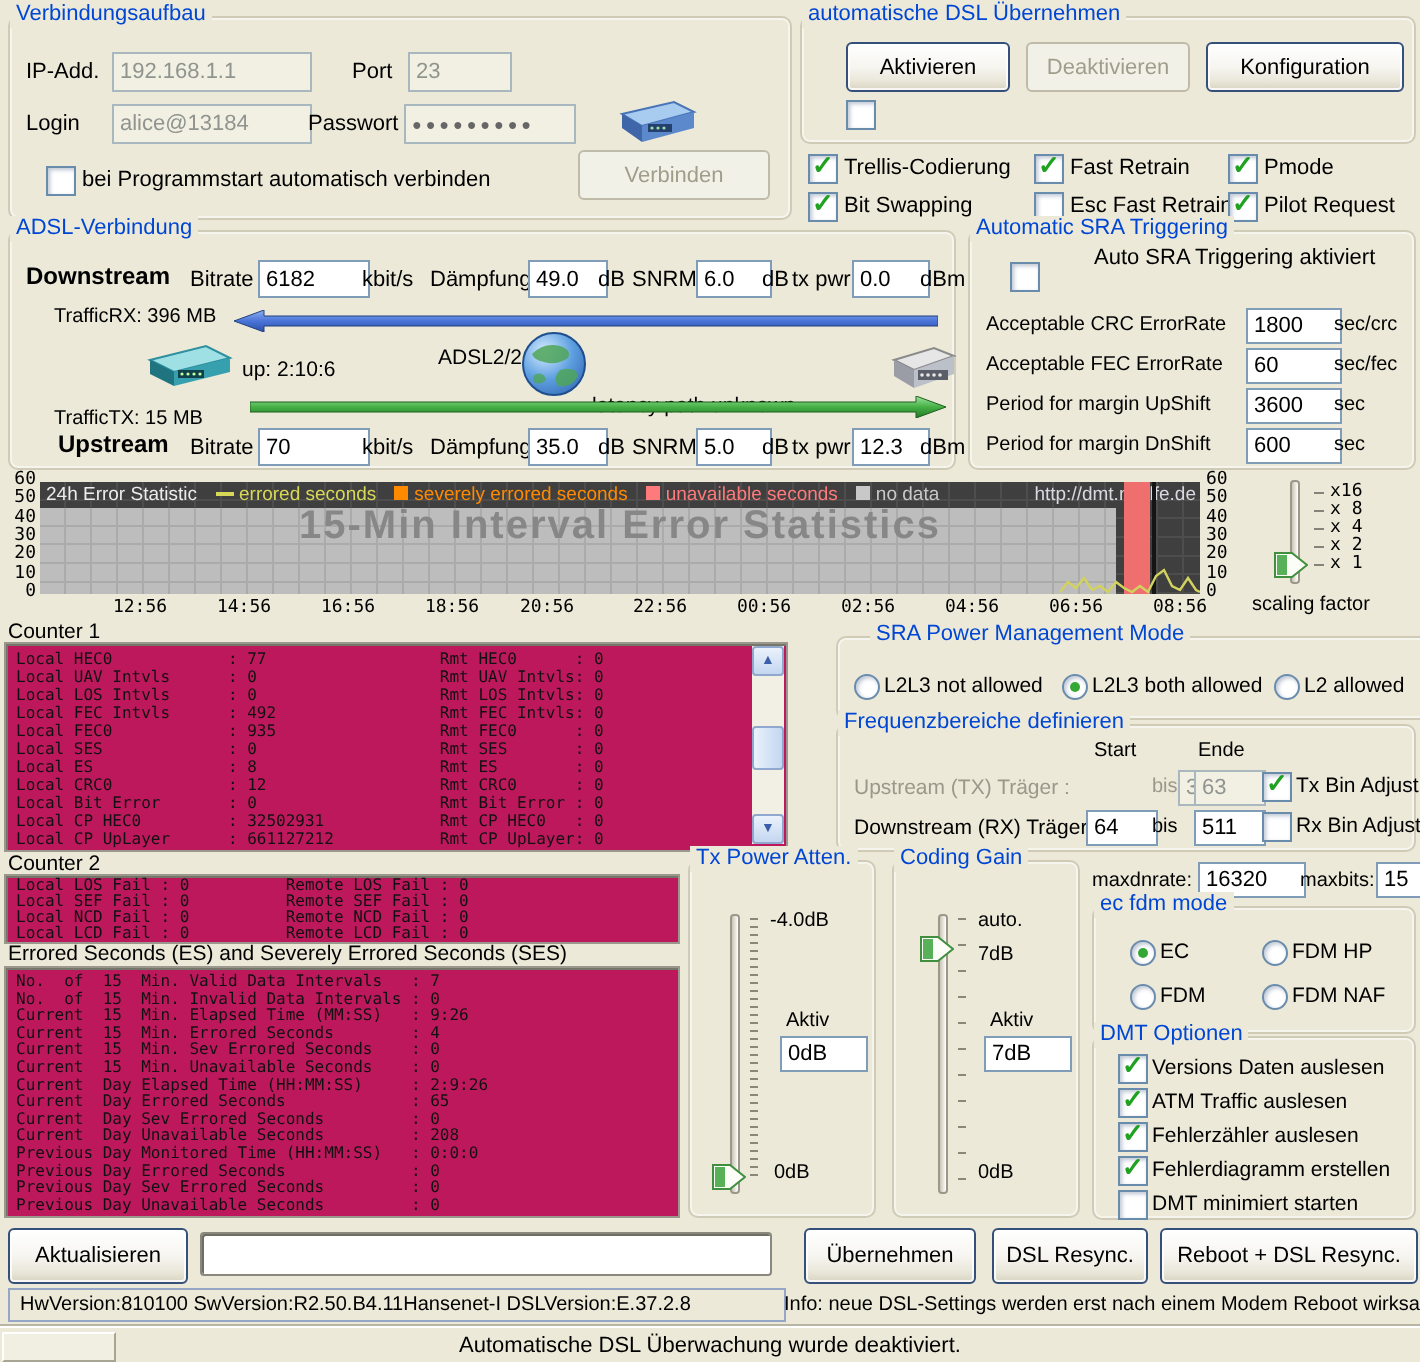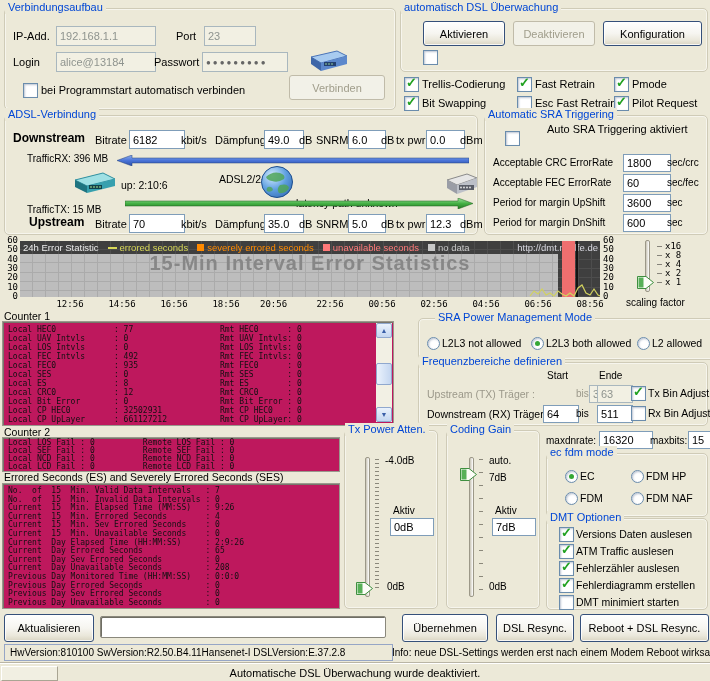--- a/index.html
+++ b/index.html
@@ -72,21 +72,21 @@
         <circle cx="26" cy="17" r="0.8" fill="#9FE09F"></circle>
         <circle cx="29" cy="17" r="0.8" fill="#9FE09F"></circle>
       </svg>
   </span>
   <div class="btn disabled" style="left:284px;top:66px;width:94px;height:23px;">Verbinden</div>
   <div class="cb" style="left:18px;top:74px;"></div>
   <span class="lbl" style="left:36px;top:75px;">bei Programmstart automatisch verbinden</span>
 </div>
 
 <div class="group" style="left:400px;top:8px;width:306px;height:62px;">
-  <span class="legend">automatisch DSL Überwachung</span>
+  <span class="legend">automatische DSL Übernehmen</span>
   <div class="btn" style="left:22px;top:12px;width:80px;height:23px;">Aktivieren</div>
   <div class="btn disabled" style="left:112px;top:12px;width:80px;height:23px;">Deaktivieren</div>
   <div class="btn" style="left:202px;top:12px;width:97px;height:23px;">Konfiguration</div>
   <div class="cb" style="left:22px;top:41px;"></div>
 </div>
 
 <div class="cb on" style="left:404px;top:77px;"></div>
 <span class="lbl" style="left:422px;top:78px;">Trellis-Codierung</span>
 <div class="cb on" style="left:517px;top:77px;"></div>
 <span class="lbl" style="left:535px;top:78px;">Fast Retrain</span>

